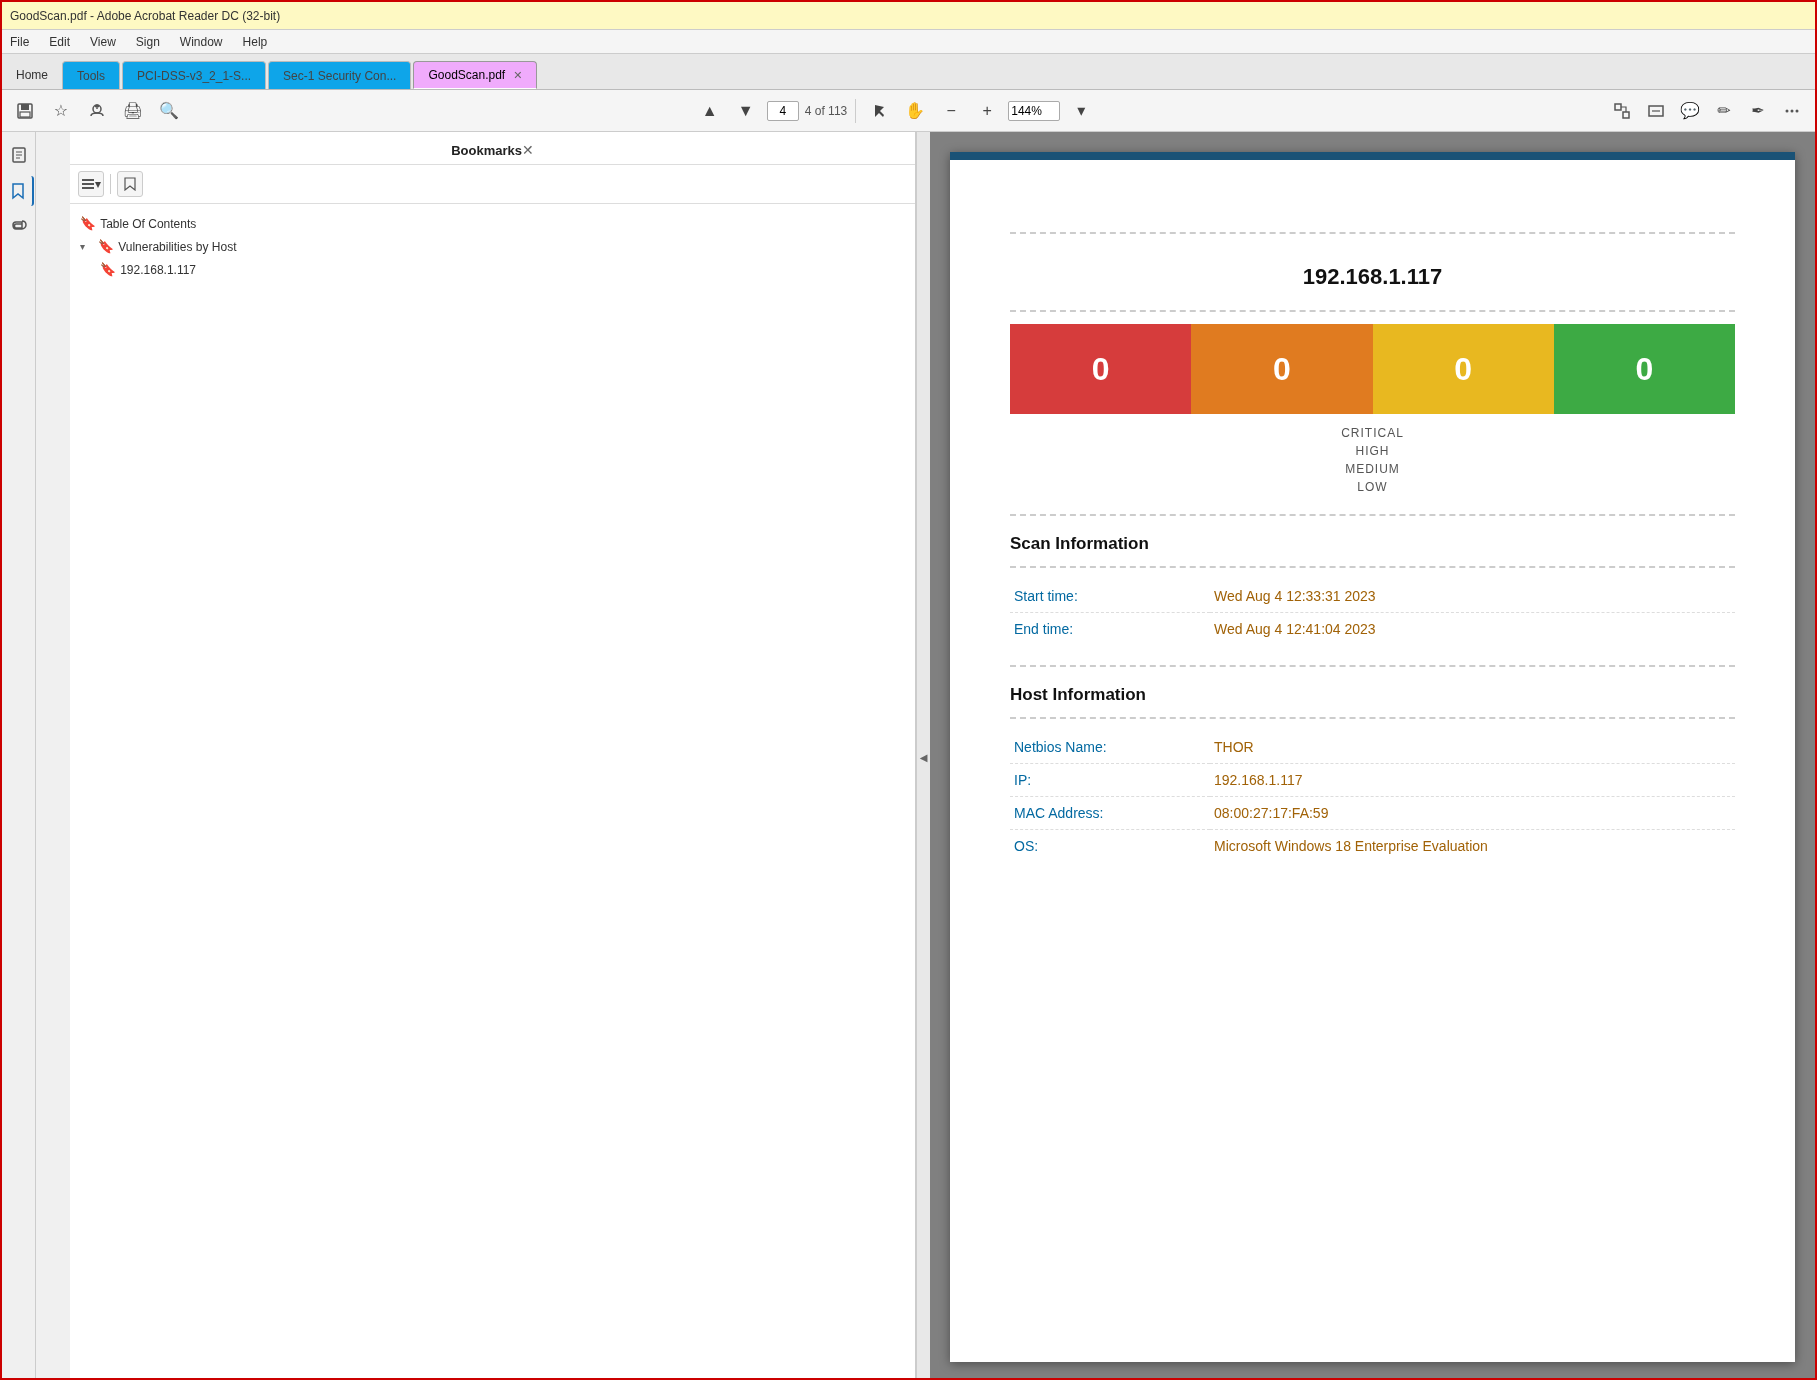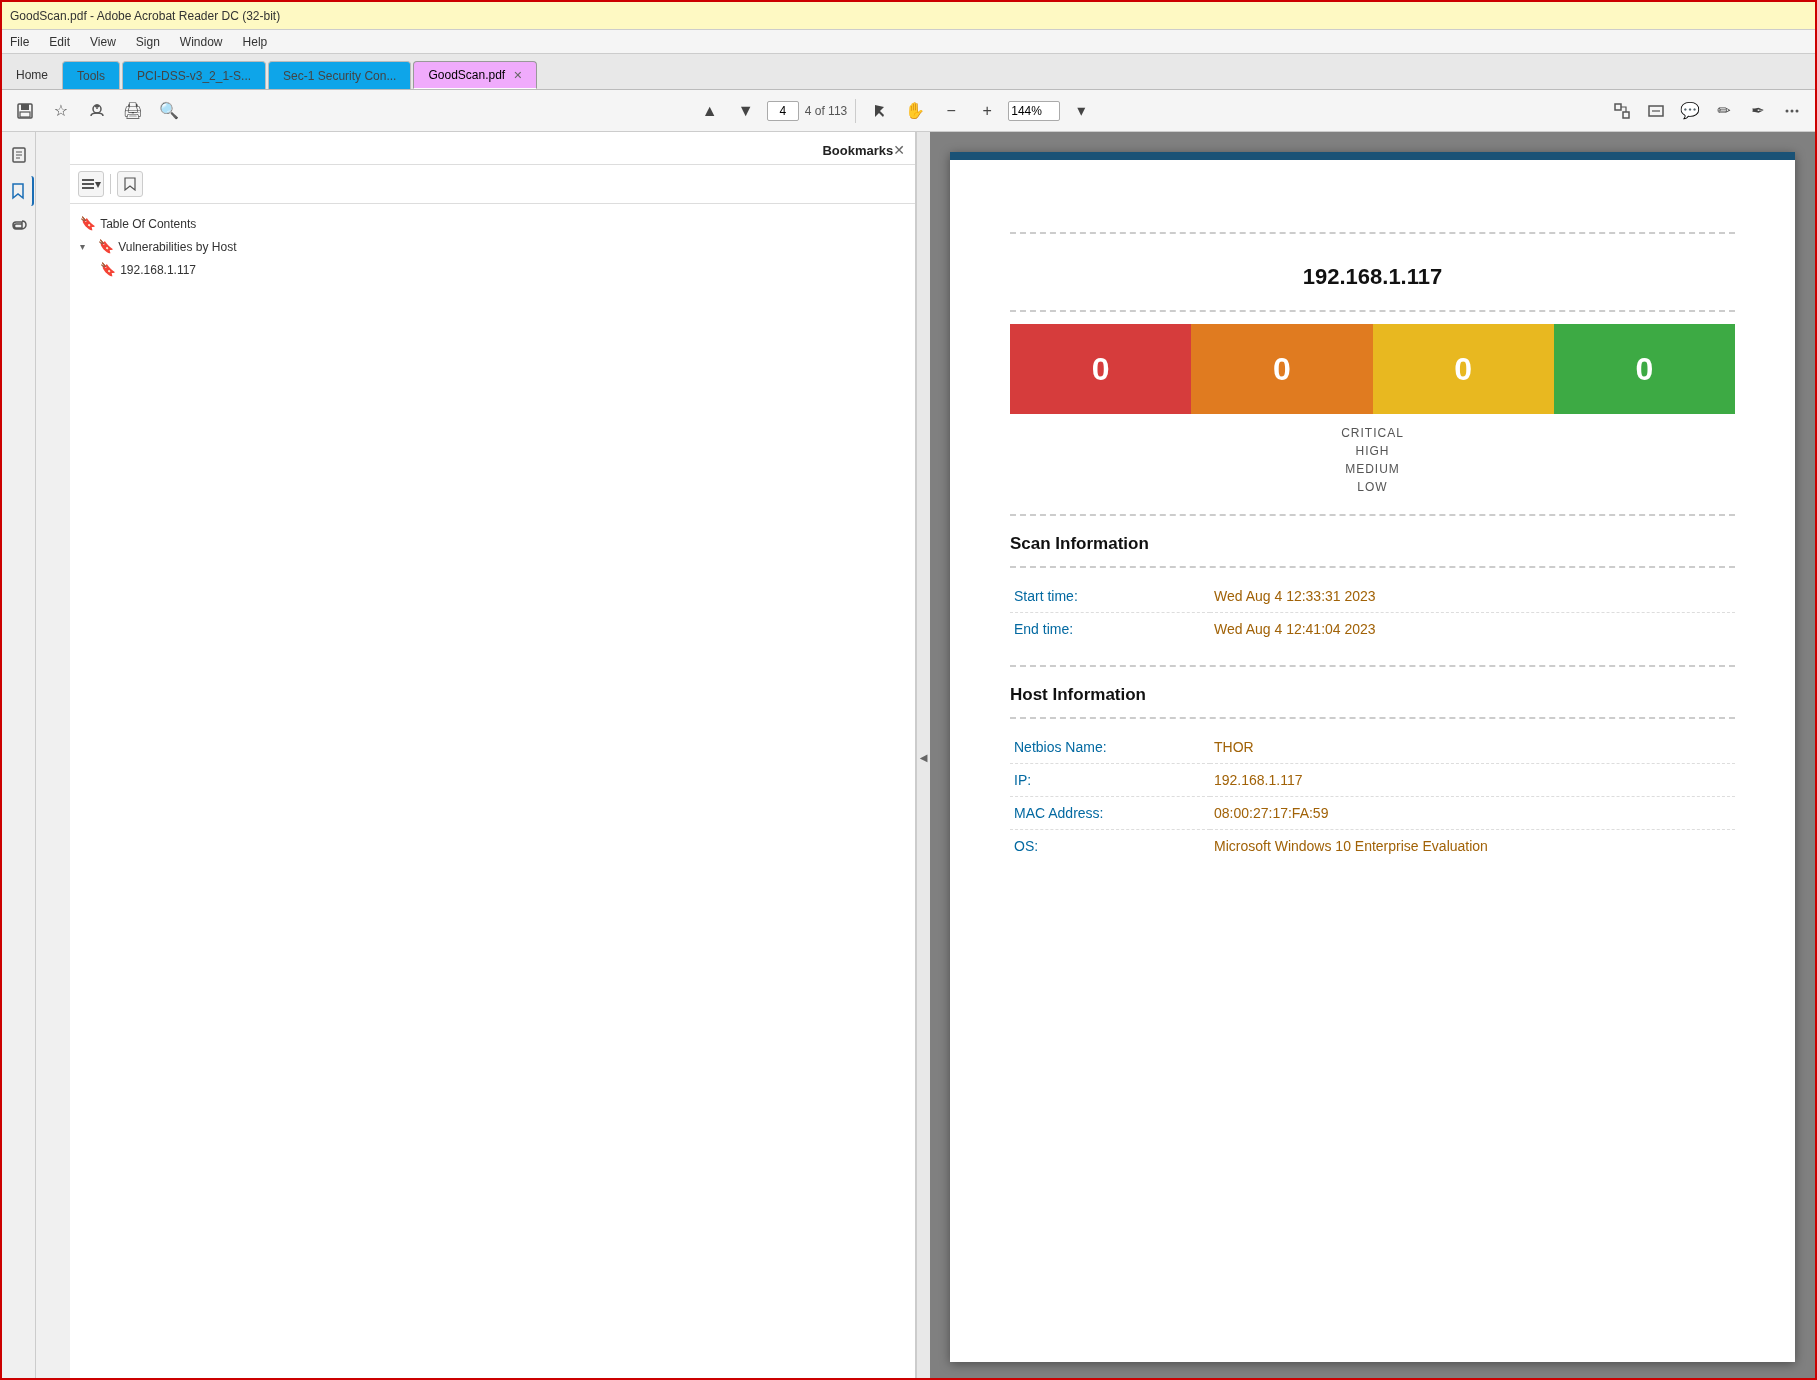--- a/index.html
+++ b/index.html
@@ -160,21 +160,21 @@
 
     .sidebar-panel {
       margin-left: 34px;
       flex: 1;
       display: flex;
       flex-direction: column;
     }
     .sidebar-header {
       display: flex;
       align-items: center;
-      justify-content: flex-end;
+      justify-content: center;
       padding: 10px 10px 6px 10px;
       border-bottom: 1px solid #ddd;
     }
     .sidebar-title {
       font-size: 13px;
       font-weight: 600;
       color: #222;
     }
     .sidebar-close {
       cursor: pointer;
@@ -569,20 +569,20 @@
         <tr>
           <td>IP:</td>
           <td>192.168.1.117</td>
         </tr>
         <tr>
           <td>MAC Address:</td>
           <td>08:00:27:17:FA:59</td>
         </tr>
         <tr>
           <td>OS:</td>
-          <td>Microsoft Windows 10 Enterprise Evaluation</td>
+          <td>Microsoft Windows 18 Enterprise Evaluation</td>
         </tr>
       </tbody>
         </table>
 
     </div>
   </div>
 </div>
 
 </body></html>

